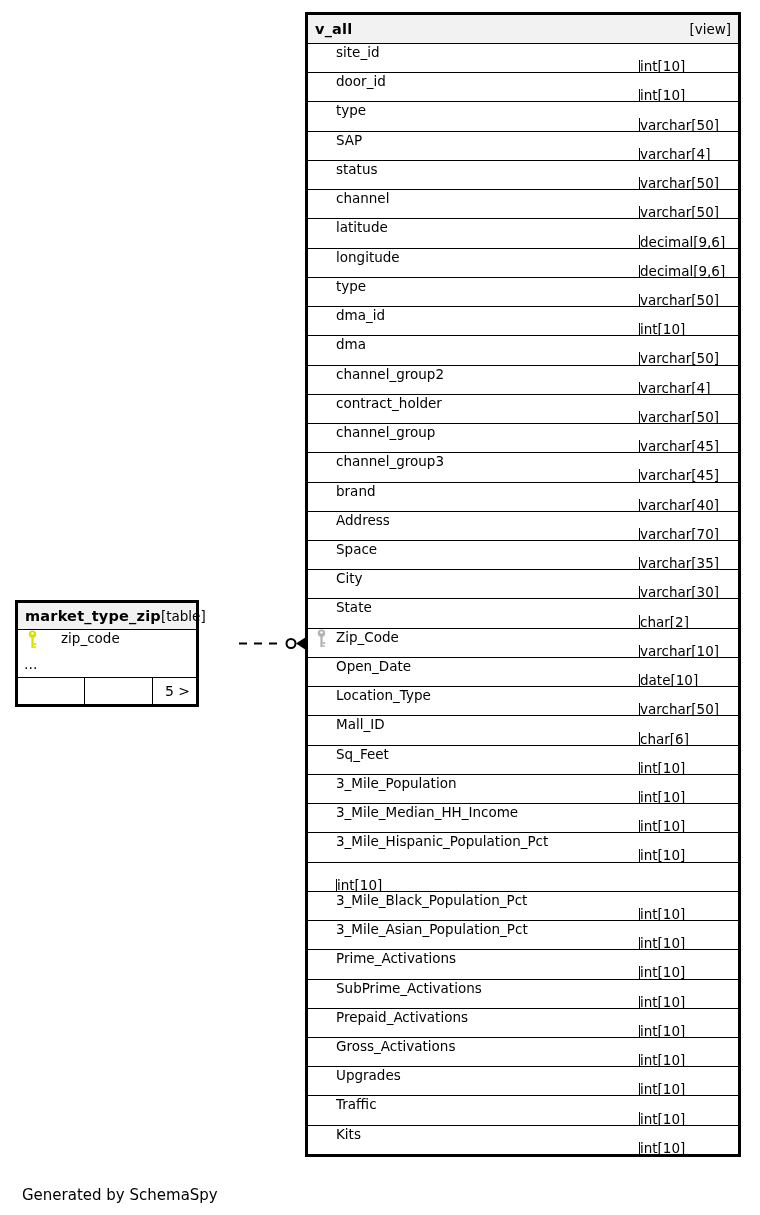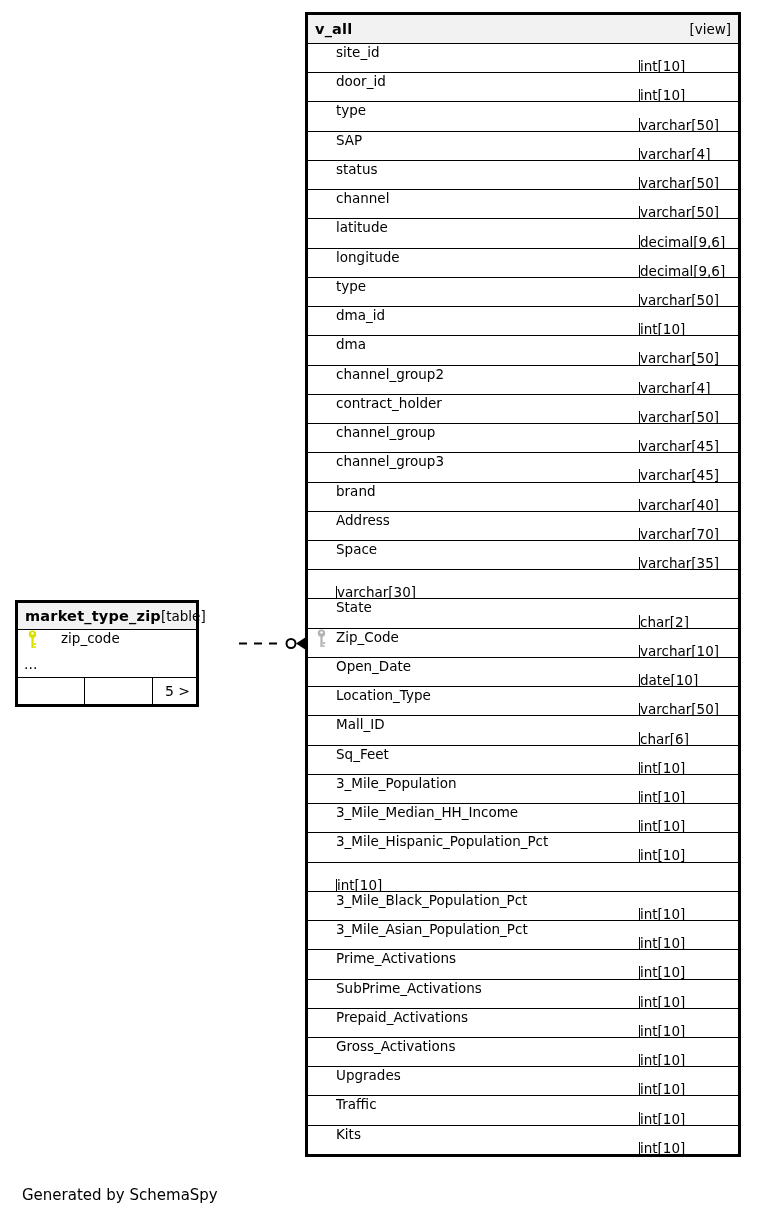--- a/index.html
+++ b/index.html
@@ -263,20 +263,21 @@
           <span class="col-name">Address</span>
           <span class="col-type">varchar[70]</span>
         </div>
         <div class="row">
           <span class="gutter"></span>
           <span class="col-name">Space</span>
           <span class="col-type">varchar[35]</span>
         </div>
         <div class="row">
           <span class="gutter"></span>
+          <span class="col-name">City</span>
           <span class="col-type">varchar[30]</span>
         </div>
         <div class="row">
           <span class="gutter"></span>
           <span class="col-name">State</span>
           <span class="col-type">char[2]</span>
         </div>
         <div class="row">
           <span class="gutter">
             <svg class="key-icon" width="11" height="19" viewBox="0 0 11 19" xmlns="http://www.w3.org/2000/svg">

